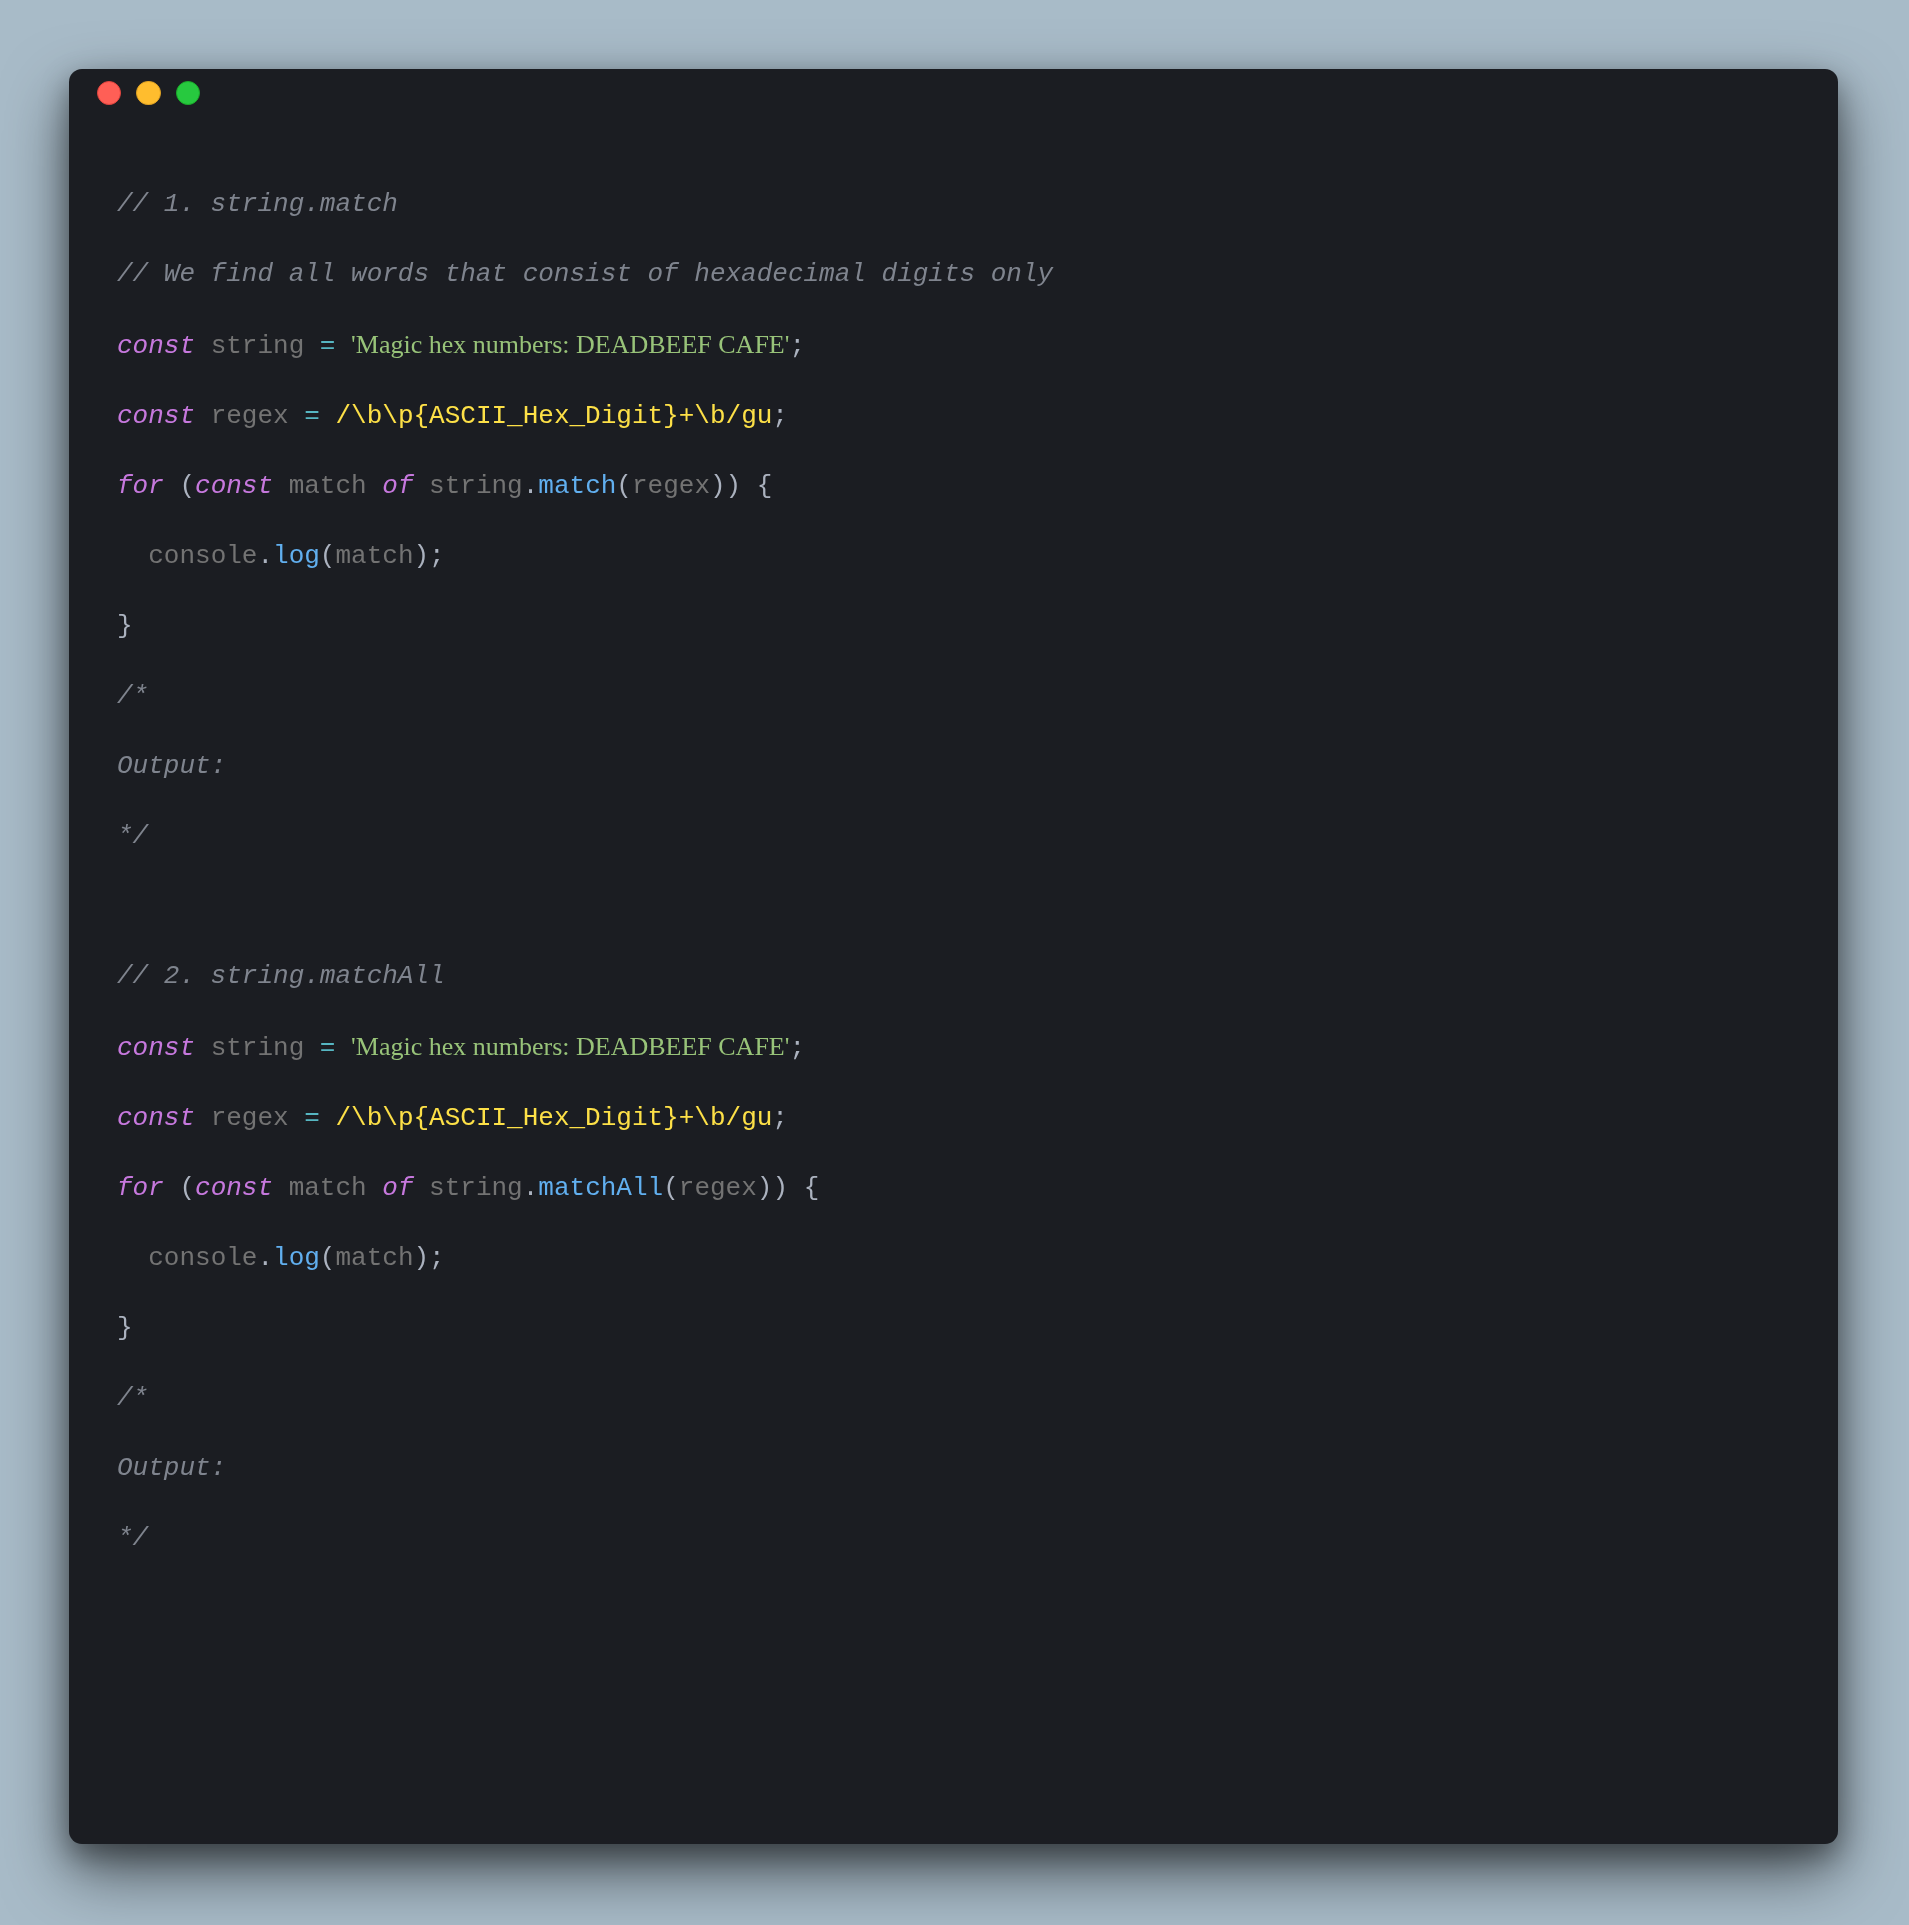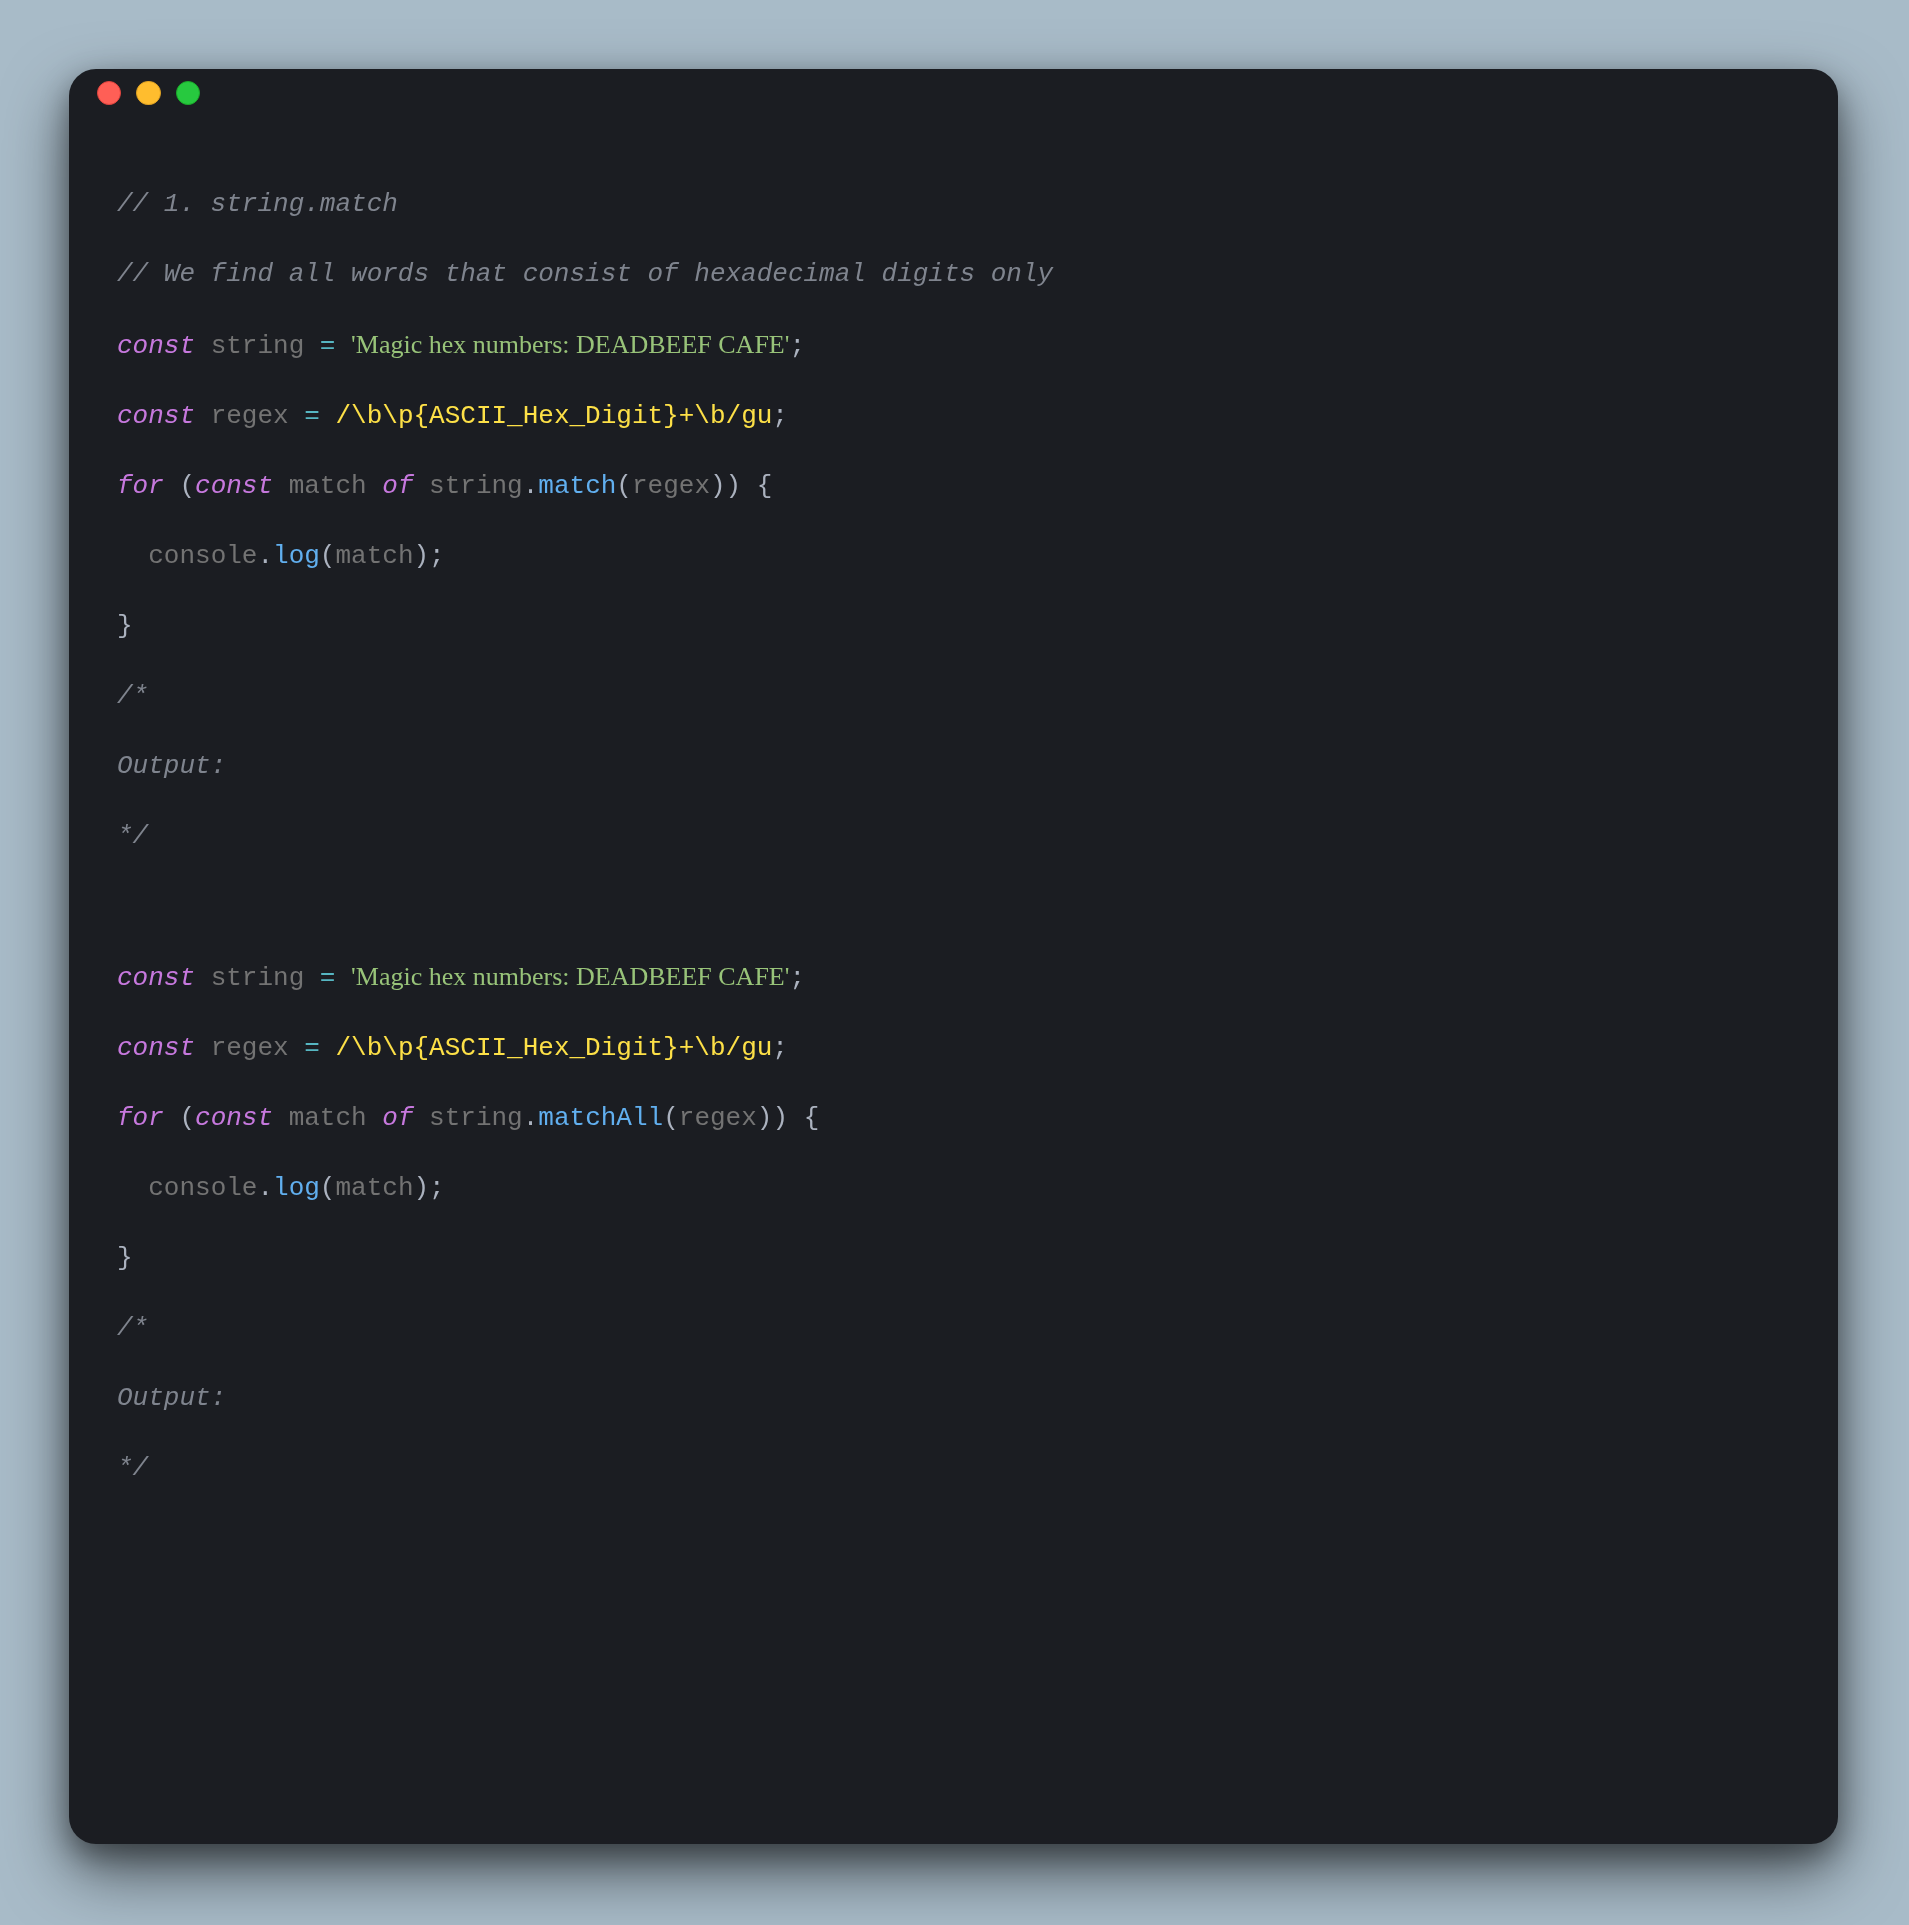--- a/index.html
+++ b/index.html
@@ -16,21 +16,21 @@
     position: relative;
     background: #a8bbc8;
   }
   .window {
     position: absolute;
     left: 69px;
     top: 69px;
     width: 1769px;
     height: 1775px;
     background: #1b1d22;
-    border-radius: 27px;
+    border-radius: 13px;
     box-shadow: 0 28px 65px rgba(0,0,0,0.55), 0 11.2px 28px rgba(0,0,0,0.35);
     overflow: hidden;
   }
   .titlebar {
     height: 48px;
     display: flex;
     align-items: center;
     padding-left: 28px;
     gap: 15px;
   }
@@ -80,20 +80,21 @@
 <span class="line"><span class="c">// We find all words that consist of hexadecimal digits only</span></span>
 <span class="line"><span class="kw">const</span> <span class="id">string</span> <span class="op">=</span> <span class="str">'Magic hex numbers: DEADBEEF CAFE'</span><span class="pn">;</span></span>
 <span class="line"><span class="kw">const</span> <span class="id">regex</span> <span class="op">=</span> <span class="re">/\b\p{ASCII_Hex_Digit}+\b/gu</span><span class="pn">;</span></span>
 <span class="line"><span class="kw">for</span> <span class="pn">(</span><span class="kw">const</span> <span class="id">match</span> <span class="kw">of</span> <span class="id">string</span><span class="pn">.</span><span class="fn">match</span><span class="pn">(</span><span class="id">regex</span><span class="pn">)</span><span class="pn">)</span> <span class="pn">{</span></span>
 <span class="line">  <span class="id">console</span><span class="pn">.</span><span class="fn">log</span><span class="pn">(</span><span class="id">match</span><span class="pn">)</span><span class="pn">;</span></span>
 <span class="line"><span class="pn">}</span></span>
 <span class="line"><span class="c">/*</span></span>
 <span class="line"><span class="c">Output:</span></span>
 <span class="line"><span class="c">*/</span></span>
 <span class="line"> </span>
+<span class="line"><span class="c">// 2. string.matchAll</span></span>
 <span class="line"><span class="kw">const</span> <span class="id">string</span> <span class="op">=</span> <span class="str">'Magic hex numbers: DEADBEEF CAFE'</span><span class="pn">;</span></span>
 <span class="line"><span class="kw">const</span> <span class="id">regex</span> <span class="op">=</span> <span class="re">/\b\p{ASCII_Hex_Digit}+\b/gu</span><span class="pn">;</span></span>
 <span class="line"><span class="kw">for</span> <span class="pn">(</span><span class="kw">const</span> <span class="id">match</span> <span class="kw">of</span> <span class="id">string</span><span class="pn">.</span><span class="fn">matchAll</span><span class="pn">(</span><span class="id">regex</span><span class="pn">)</span><span class="pn">)</span> <span class="pn">{</span></span>
 <span class="line">  <span class="id">console</span><span class="pn">.</span><span class="fn">log</span><span class="pn">(</span><span class="id">match</span><span class="pn">)</span><span class="pn">;</span></span>
 <span class="line"><span class="pn">}</span></span>
 <span class="line"><span class="c">/*</span></span>
 <span class="line"><span class="c">Output:</span></span>
 <span class="line"><span class="c">*/</span></span>
 
 

